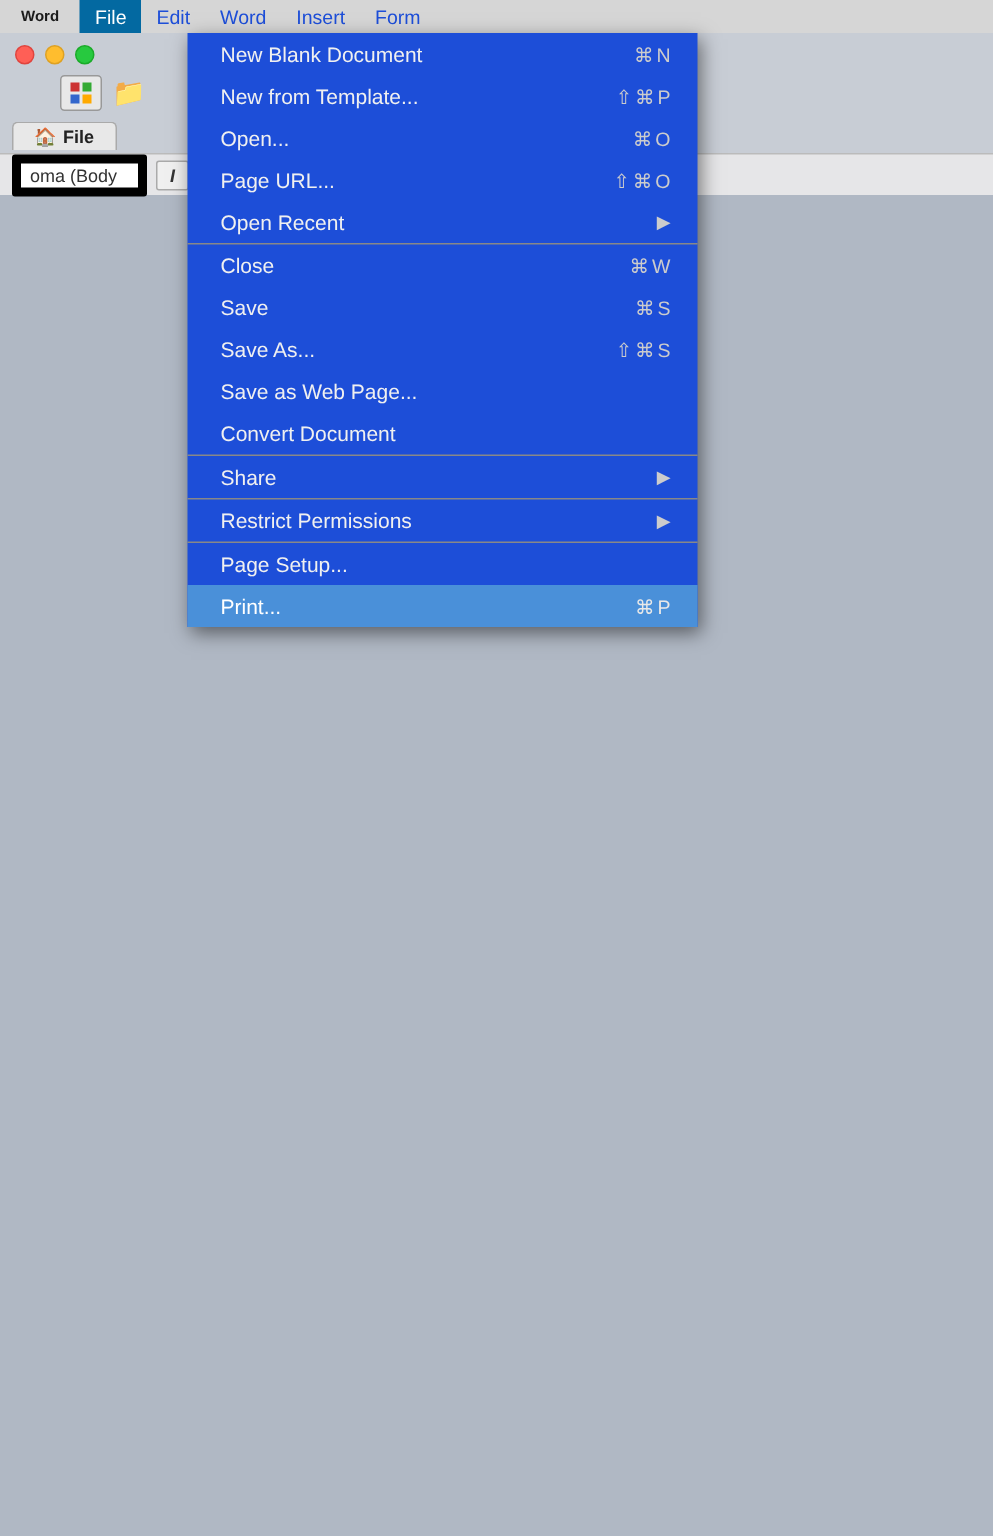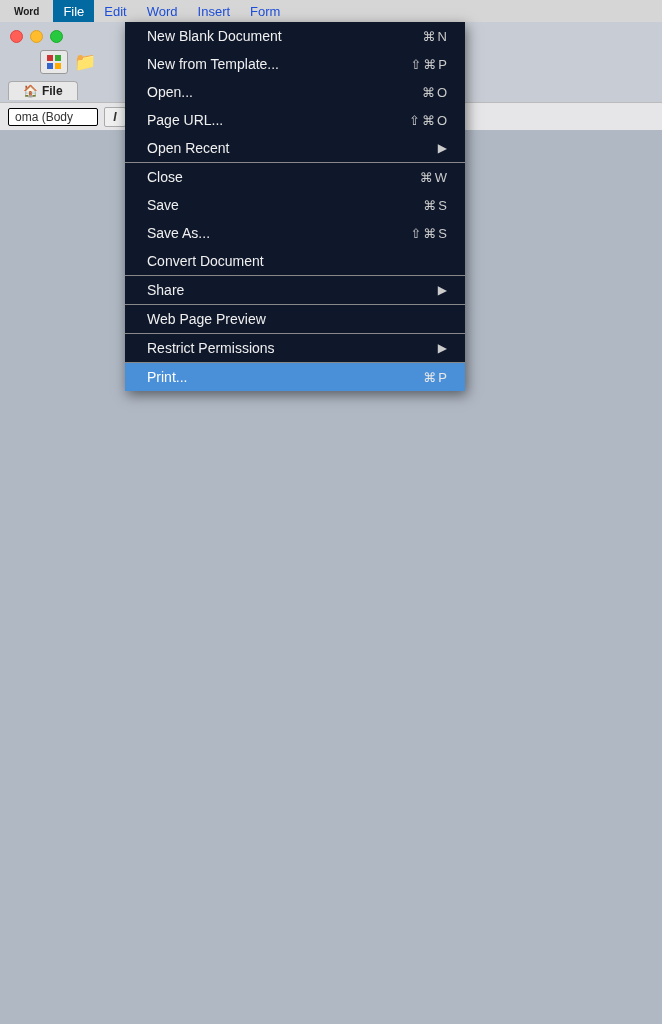--- a/index.html
+++ b/index.html
@@ -162,21 +162,21 @@
       align-items: center;
       padding: 0 8px;
       gap: 6px;
       z-index: 50;
       font-size: 12px;
       color: #333;
     }
 
     .font-name {
       background: #fff;
-      border: 1px solid #000000;
+      border: 6px solid #000000;
       border-radius: 2px;
       padding: 1px 6px;
       font-size: 12px;
       min-width: 90px;
     }
 
     .ribbon-btn {
       width: 22px;
       height: 20px;
       border: 1px solid #aaa;
@@ -188,21 +188,21 @@
       font-size: 12px;
       cursor: pointer;
     }
 
     
     .dropdown-menu {
       position: absolute;
       top: 22px;
       left: 125px;
       width: 340px;
-      background: #0f172a;
+      background: #1d4ed8;
       z-index: 200;
       box-shadow: 2px 4px 12px rgba(0,0,0,0.5);
     }
 
     .menu-section {
       border-bottom: 1px solid #888;
     }
 
     .menu-section:last-child {
       border-bottom: none;
@@ -335,45 +335,46 @@
     </div>
     <div class="menu-item">
       <span>Save</span>
       <span class="shortcut"><span class="cmd-symbol">⌘</span>S</span>
     </div>
     <div class="menu-item">
       <span>Save As...</span>
       <span class="shortcut">⇧<span class="cmd-symbol">⌘</span>S</span>
     </div>
     <div class="menu-item">
+      <span>Save as Web Page...</span>
+    </div>
+    <div class="menu-item">
       <span>Convert Document</span>
     </div>
   </div>
 
   <div class="menu-section">
     <div class="menu-item">
       <span>Share</span>
       <span class="arrow">▶</span>
     </div>
   </div>
 
-  <div class="menu-section">
-    <div class="menu-item">
-      <span>Web Page Preview</span>
-    </div>
-  </div>
 
   <div class="menu-section">
     <div class="menu-item">
       <span>Restrict Permissions</span>
       <span class="arrow">▶</span>
     </div>
   </div>
 
 
   <div class="menu-section">
+    <div class="menu-item">
+      <span>Page Setup...</span>
+    </div>
     <div class="menu-item highlighted">
       <span>Print...</span>
       <span class="shortcut"><span class="cmd-symbol">⌘</span>P</span>
     </div>
   </div>
 
 </div>
 
 </body></html>

